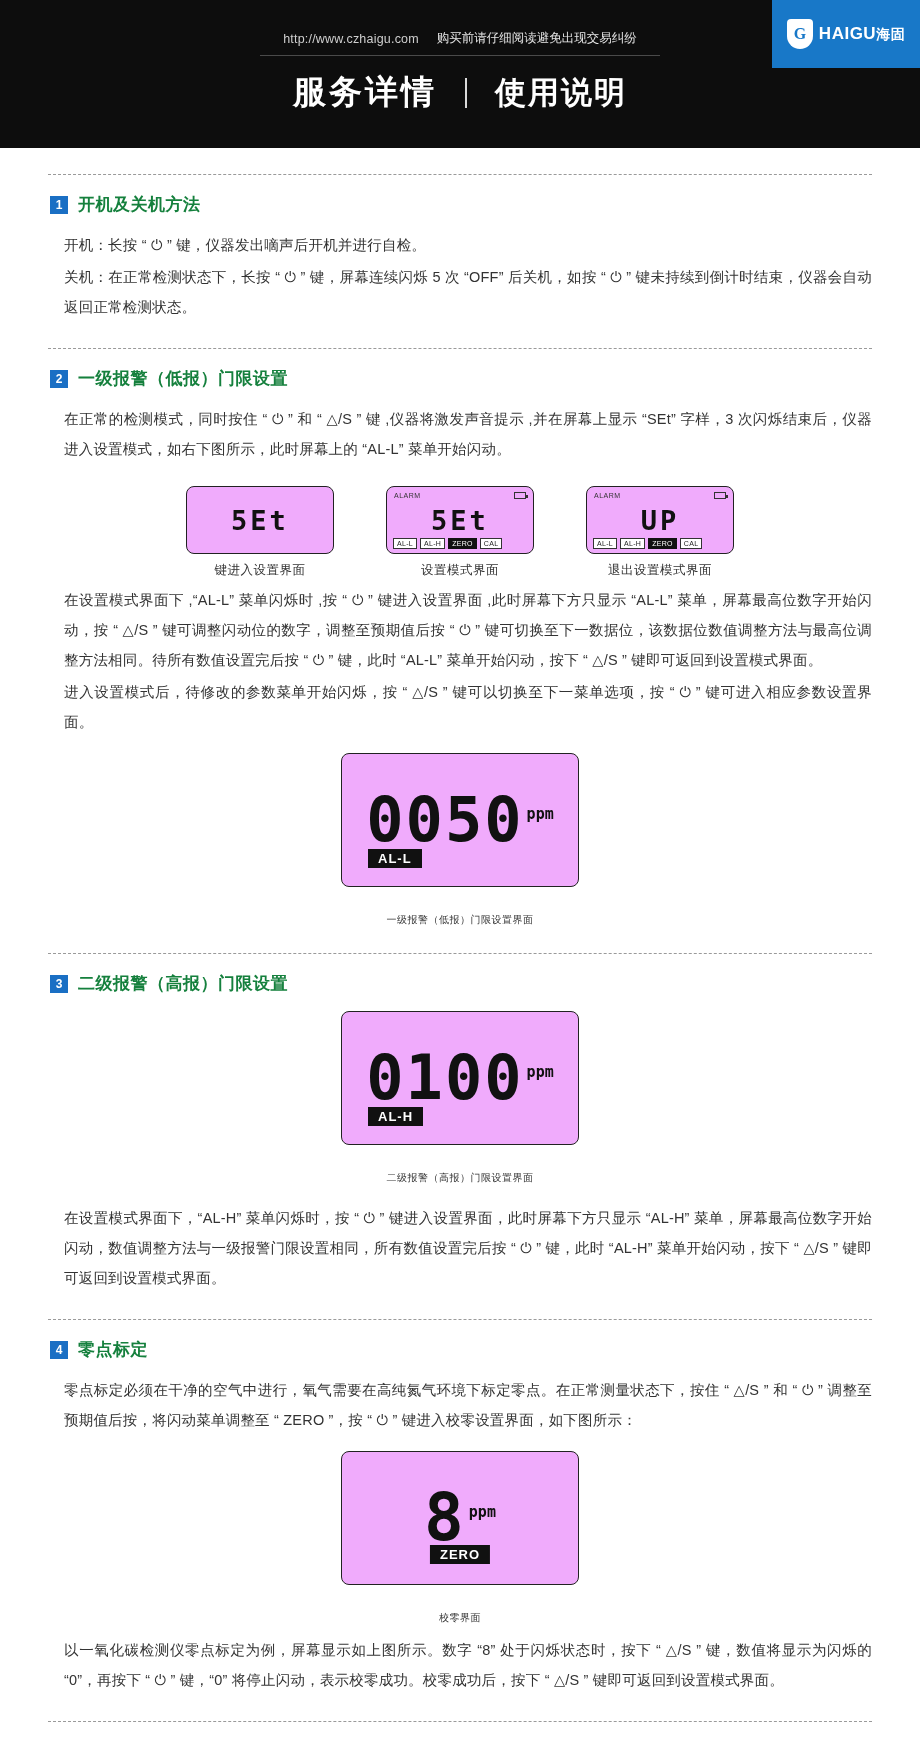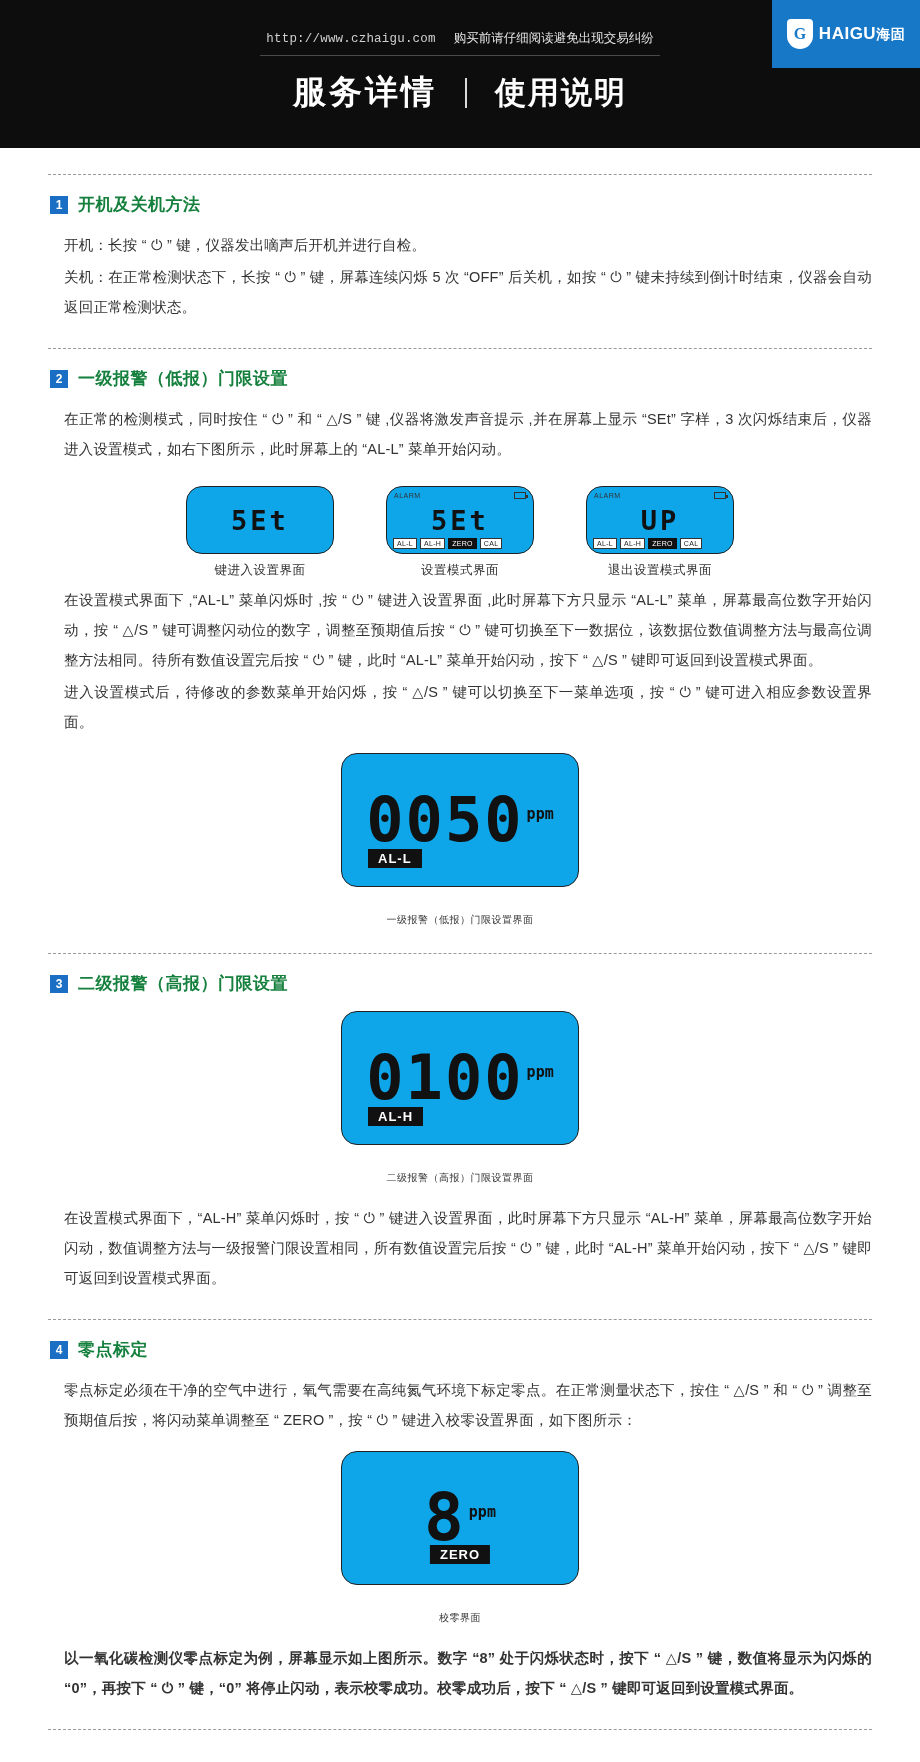--- a/index.html
+++ b/index.html
@@ -27,21 +27,20 @@
   .header-url-row {
     display: flex;
     align-items: center;
     color: #d9d9d9;
     font-size: 13px;
     border-bottom: 1px solid #4a4a4a;
     padding-bottom: 8px;
     width: 400px;
     justify-content: center;
     gap: 18px;
-    font-family: Liberation Mono, monospace;
   }
   .header-url { color: #cfcfcf; font-size: 12.5px; letter-spacing:.2px; }
   .header-note { color: #e6e6e6; font-size: 12.5px; }
   .header-title-row {
     margin-top: 14px;
     display: flex;
     align-items: center;
     justify-content: center;
     gap: 28px;
     color: #ffffff;
@@ -123,22 +122,22 @@
   
   .lcd-row {
     display: flex;
     justify-content: center;
     gap: 52px;
     margin: 22px 0 6px 0;
   }
   .lcd-cell { text-align:center; }
   .lcd {
     border: 1px solid #222;
-    border-radius: 16px;
-    background: #0ea5e9;
+    border-radius: 8px;
+    background: #f0abfc;
     position: relative;
     display: flex;
     flex-direction: column;
     justify-content: center;
     align-items: center;
   }
   .lcd.small { width: 148px; height: 68px; }
   .lcd .seg {
     font-family: "DejaVu Sans Mono", monospace;
     font-weight: bold;
@@ -335,18 +334,18 @@
     <p class="para block">零点标定必须在干净的空气中进行，氧气需要在高纯氮气环境下标定零点。在正常测量状态下，按住 “ △/S ” 和 “ ⏻ ” 调整至预期值后按，将闪动菜单调整至 “ ZERO ”，按 “ ⏻ ” 键进入校零设置界面，如下图所示：</p>
 
     <div class="lcd-big-wrap">
       <div class="lcd big zero centerbadge">
         <span class="seg"><span>8</span><span class="seg-unit">ppm</span></span>
         <span class="badge">ZERO</span>
       </div>
       <div class="caption-center">校零界面</div>
     </div>
 
-    <p class="para block" style="margin-top:18px;font-weight:bold;">以一氧化碳检测仪零点标定为例，屏幕显示如上图所示。数字 “8” 处于闪烁状态时，按下 “ △/S ” 键，数值将显示为闪烁的 “0”，再按下 “ ⏻ ” 键，“0” 将停止闪动，表示校零成功。校零成功后，按下 “ △/S ” 键即可返回到设置模式界面。</p>
+    <p class="para block" style="margin-top:10px;">以一氧化碳检测仪零点标定为例，屏幕显示如上图所示。数字 “8” 处于闪烁状态时，按下 “ △/S ” 键，数值将显示为闪烁的 “0”，再按下 “ ⏻ ” 键，“0” 将停止闪动，表示校零成功。校零成功后，按下 “ △/S ” 键即可返回到设置模式界面。</p>
 
     <hr class="hr-dash">
 
   </div>
 </div>
 
 </body></html>

